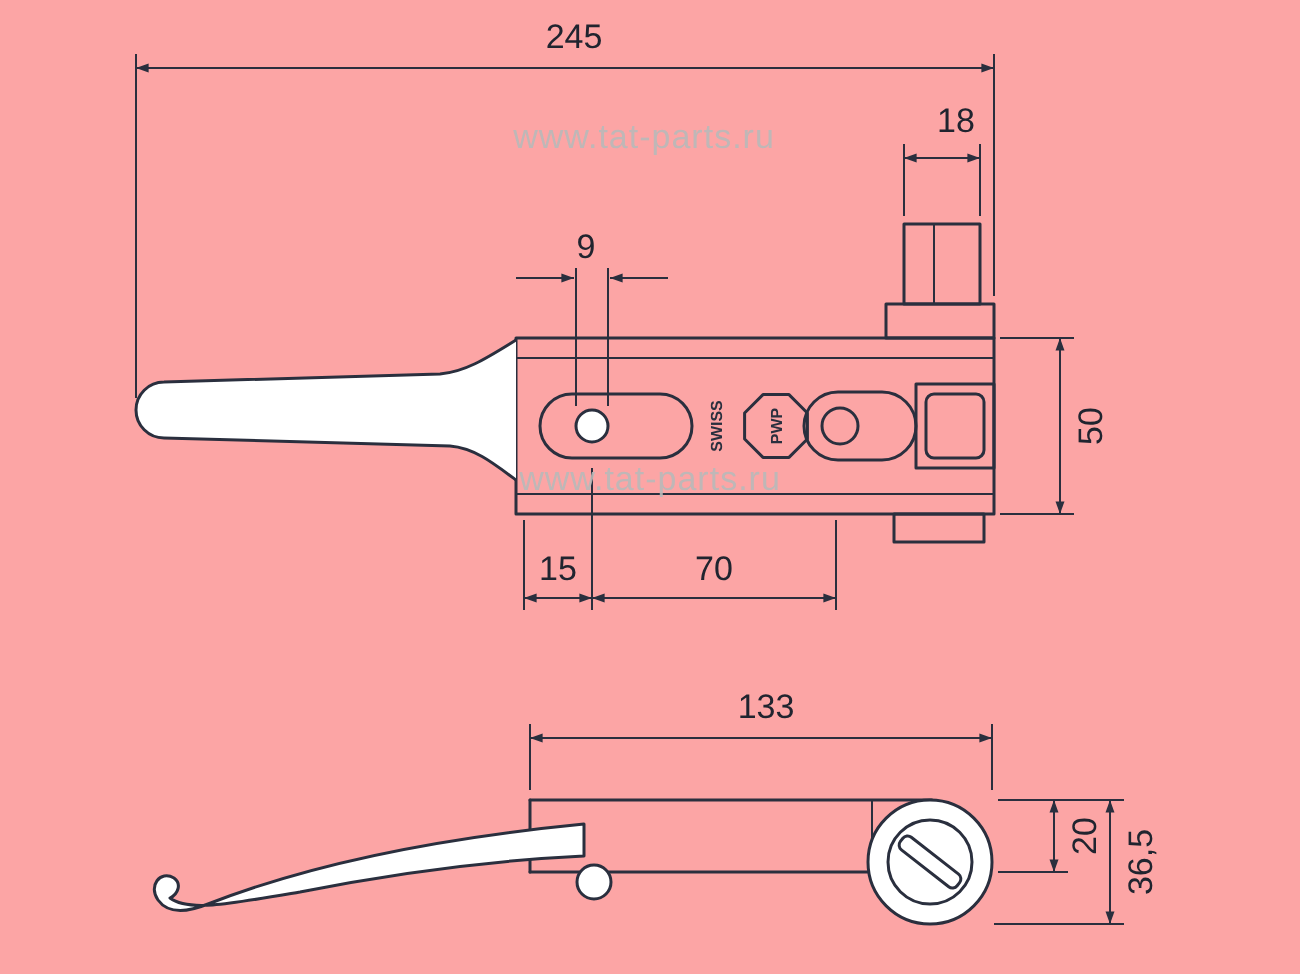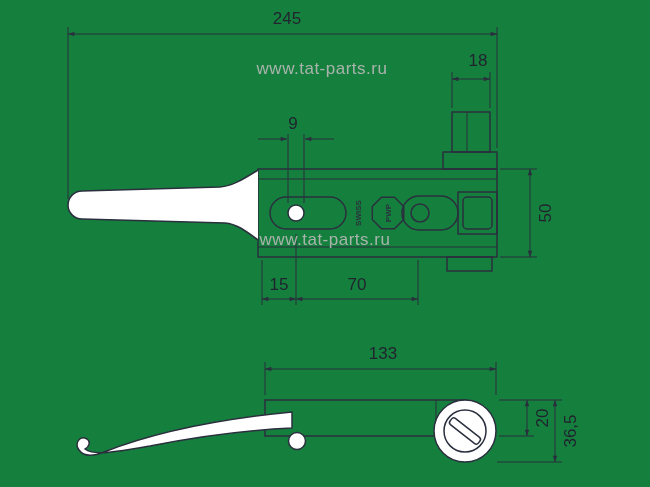--- a/index.html
+++ b/index.html
@@ -1,16 +1,16 @@
 <!DOCTYPE html>
 <html><head>
 <meta charset="utf-8">
 <style>
   html,body{margin:0;padding:0;background:#ffffff;}
-  .canvas{position:relative;width:650px;height:487px;background:#15803d;overflow:hidden;}
+  .canvas{position:relative;width:650px;height:487px;background:#fca5a5;overflow:hidden;}
   svg{display:block;}
   .ol   { fill:none;   stroke:#2a2f3e; stroke-width:1.5; stroke-linejoin:round; stroke-linecap:round; }
   .olf  { fill:#ffffff;stroke:#2a2f3e; stroke-width:1.5; stroke-linejoin:round; }
   .thin { fill:none;   stroke:#2a2f3e; stroke-width:1; }
   .dim  { fill:none;   stroke:#2a2f3e; stroke-width:1; }
   .ext  { fill:none;   stroke:#2a2f3e; stroke-width:1; }
   .dimtxt { font-family:"Liberation Sans",sans-serif; font-size:17px; fill:#20242f; }
   .parttxt{ font-family:"Liberation Sans",sans-serif; font-size:8px; font-weight:bold; fill:#2a2f3e; }
   .wm   { font-family:"Liberation Sans",sans-serif; font-size:17px; fill:#b9b9b9; opacity:0.9; letter-spacing:0.5px; }
 </style>

